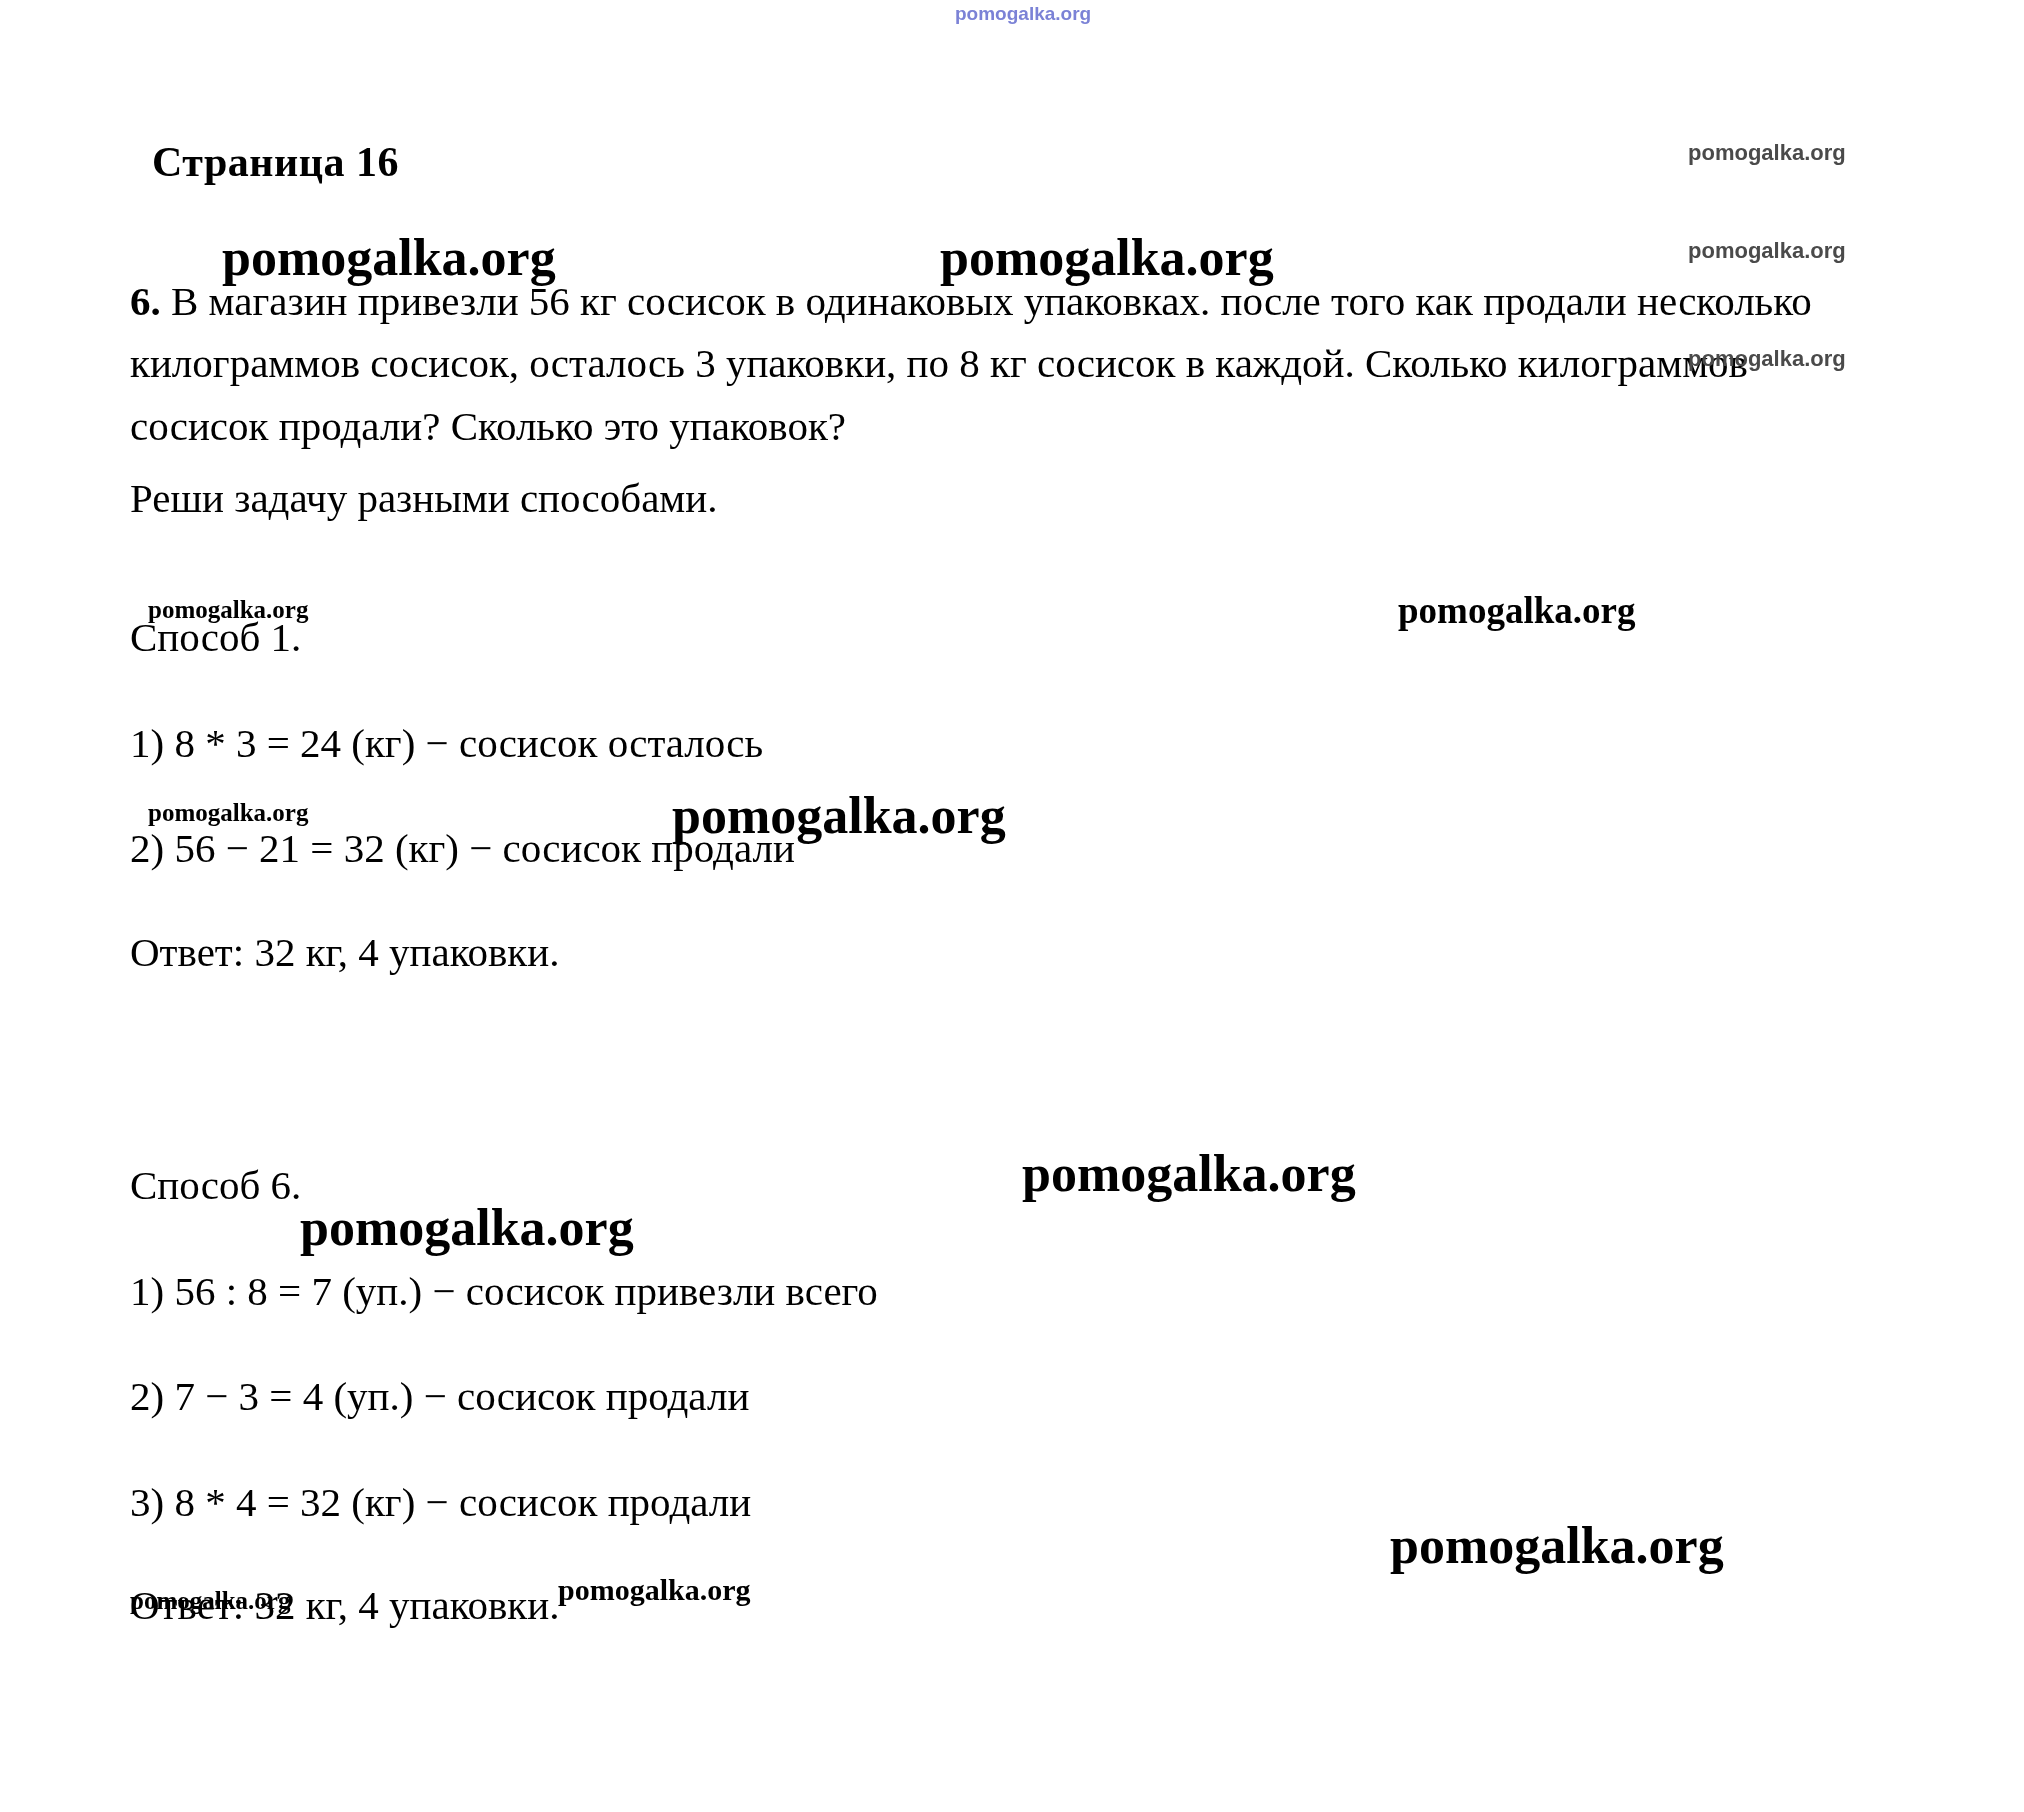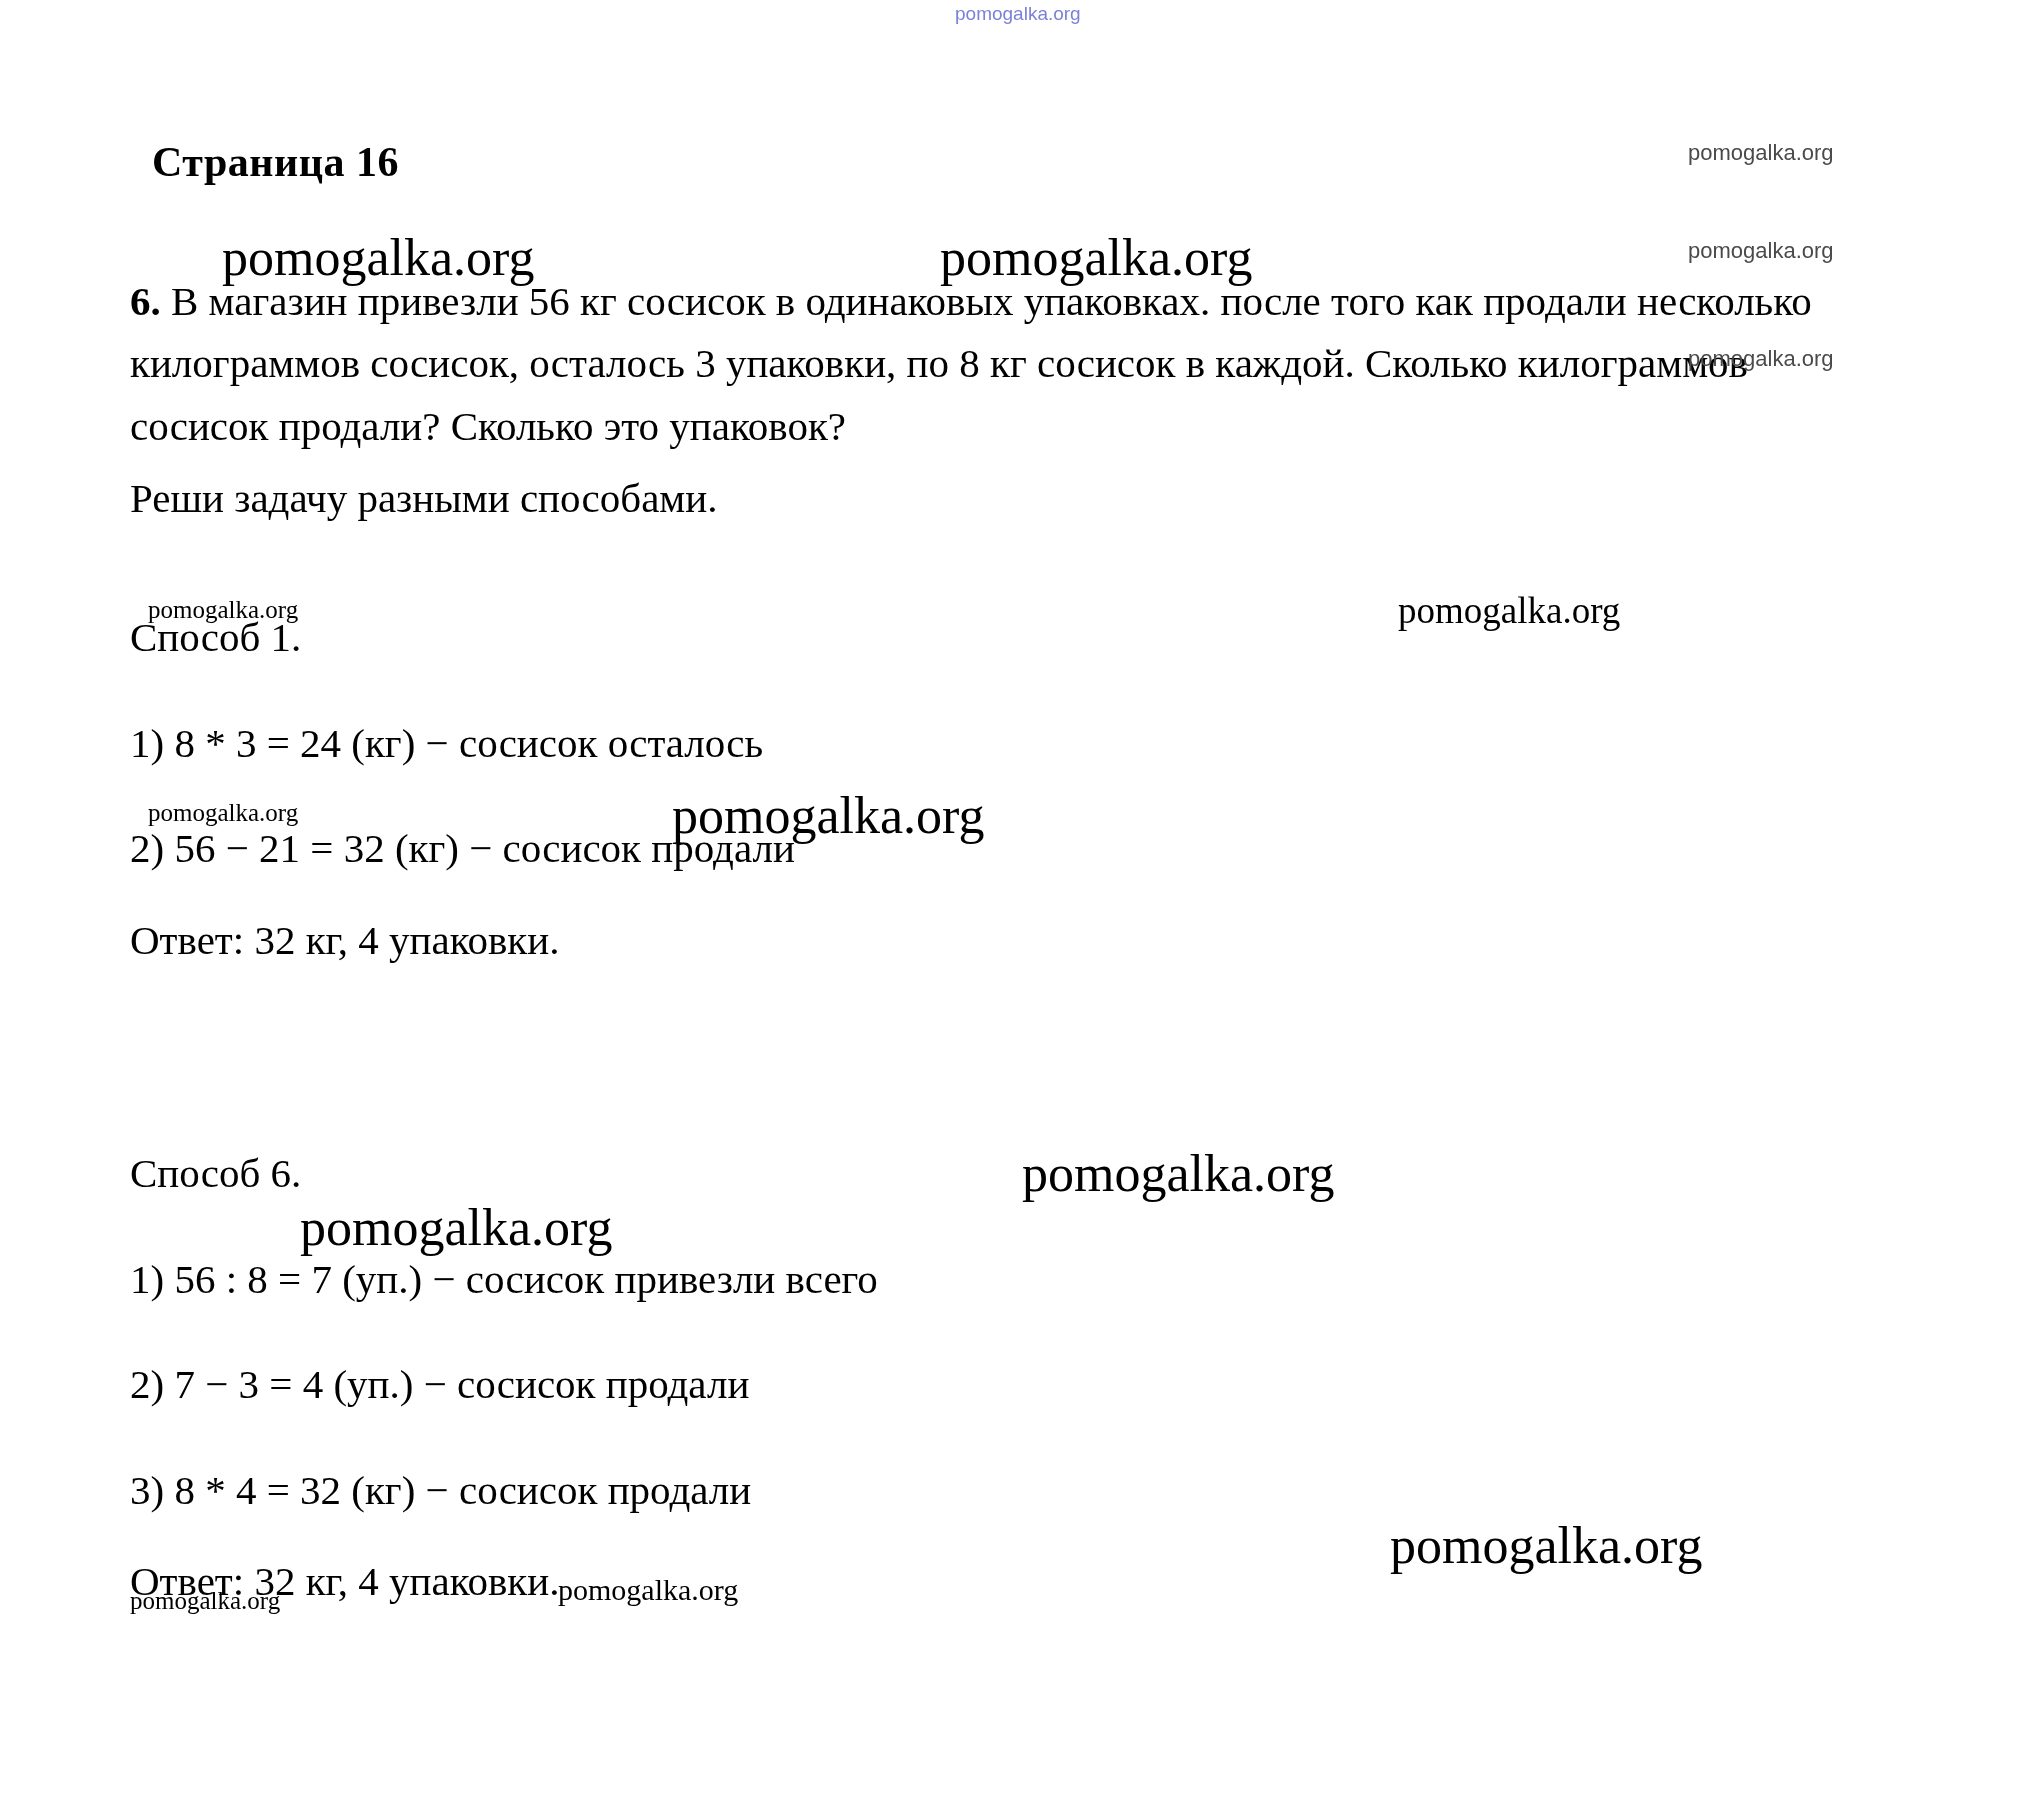--- a/index.html
+++ b/index.html
@@ -22,20 +22,21 @@
     inset: 0;
     pointer-events: none;
     z-index: 5;
   }
   .wm {
     position: absolute;
     color: #000000;
     font-family: "Liberation Serif", serif;
     white-space: nowrap;
     line-height: 1;
+    font-weight: bold;
   }
   .wm.blue {
     color: #7b82d6;
     font-family: "Liberation Sans", sans-serif;
   }
   .wm.grey {
     color: #4a4a4a;
     font-family: "Liberation Sans", sans-serif;
   }
 
@@ -87,21 +88,21 @@
     line-height: 1.5;
   }
   .step {
     font-size: 41px;
     line-height: 1.5;
     margin-top: 44px;
   }
   .answer {
     font-size: 41px;
     line-height: 1.5;
-    margin-top: 30px;
+    margin-top: 42px;
   }
 </style>
 </head>
 <body>
 
 <div class="page">
 
   <div class="page-title">Страница 16</div>
 
   <div class="content">

